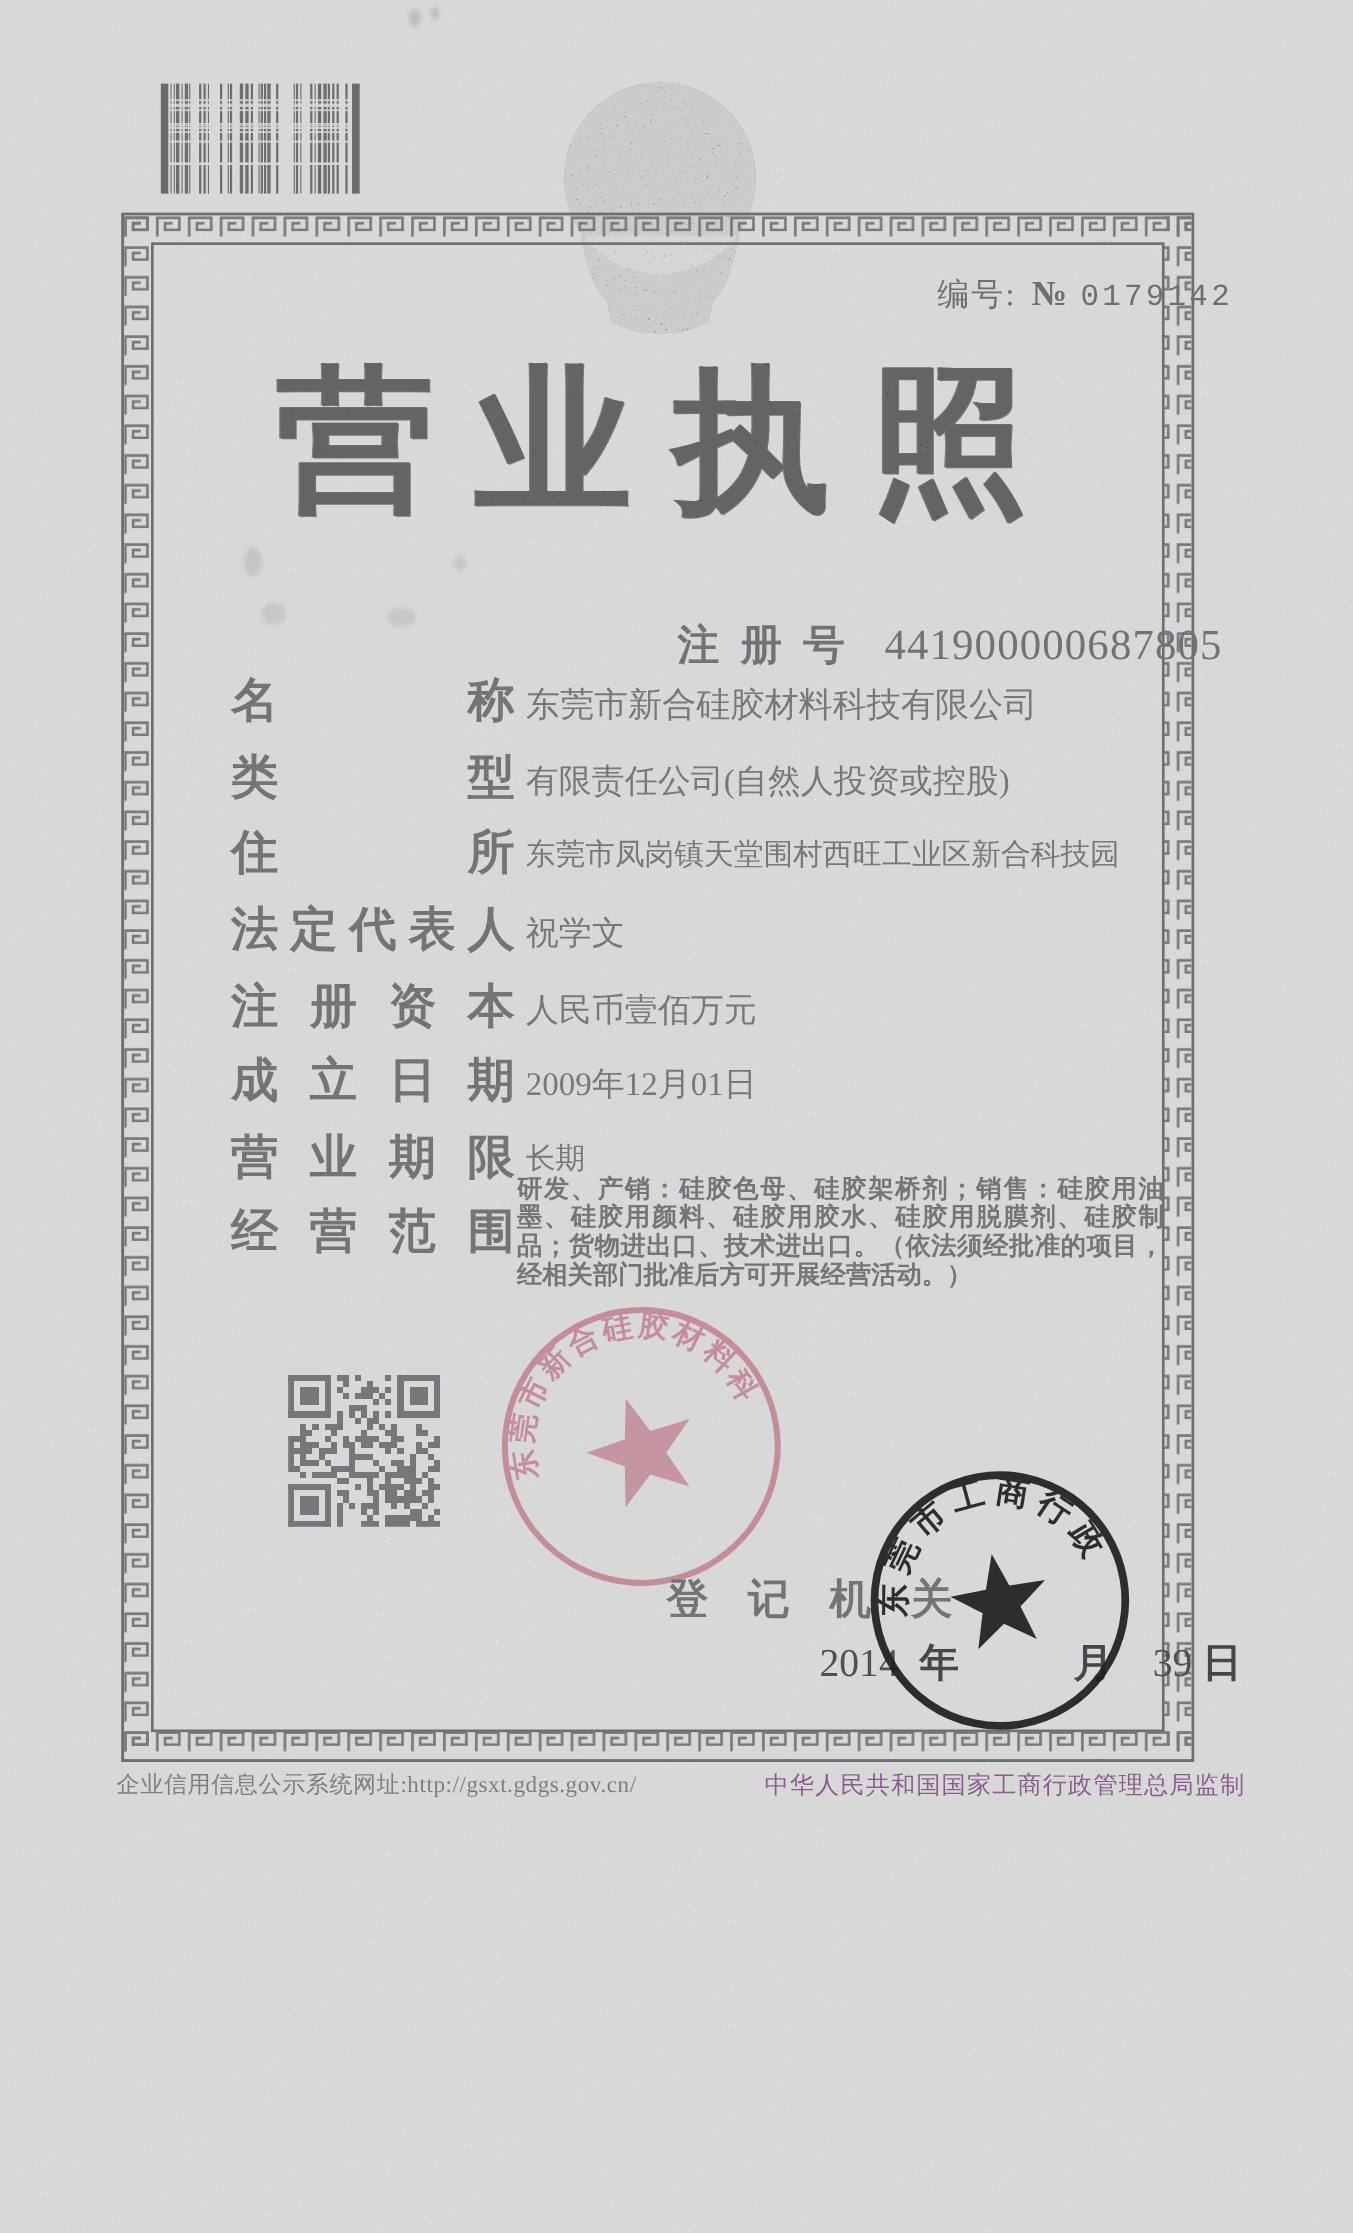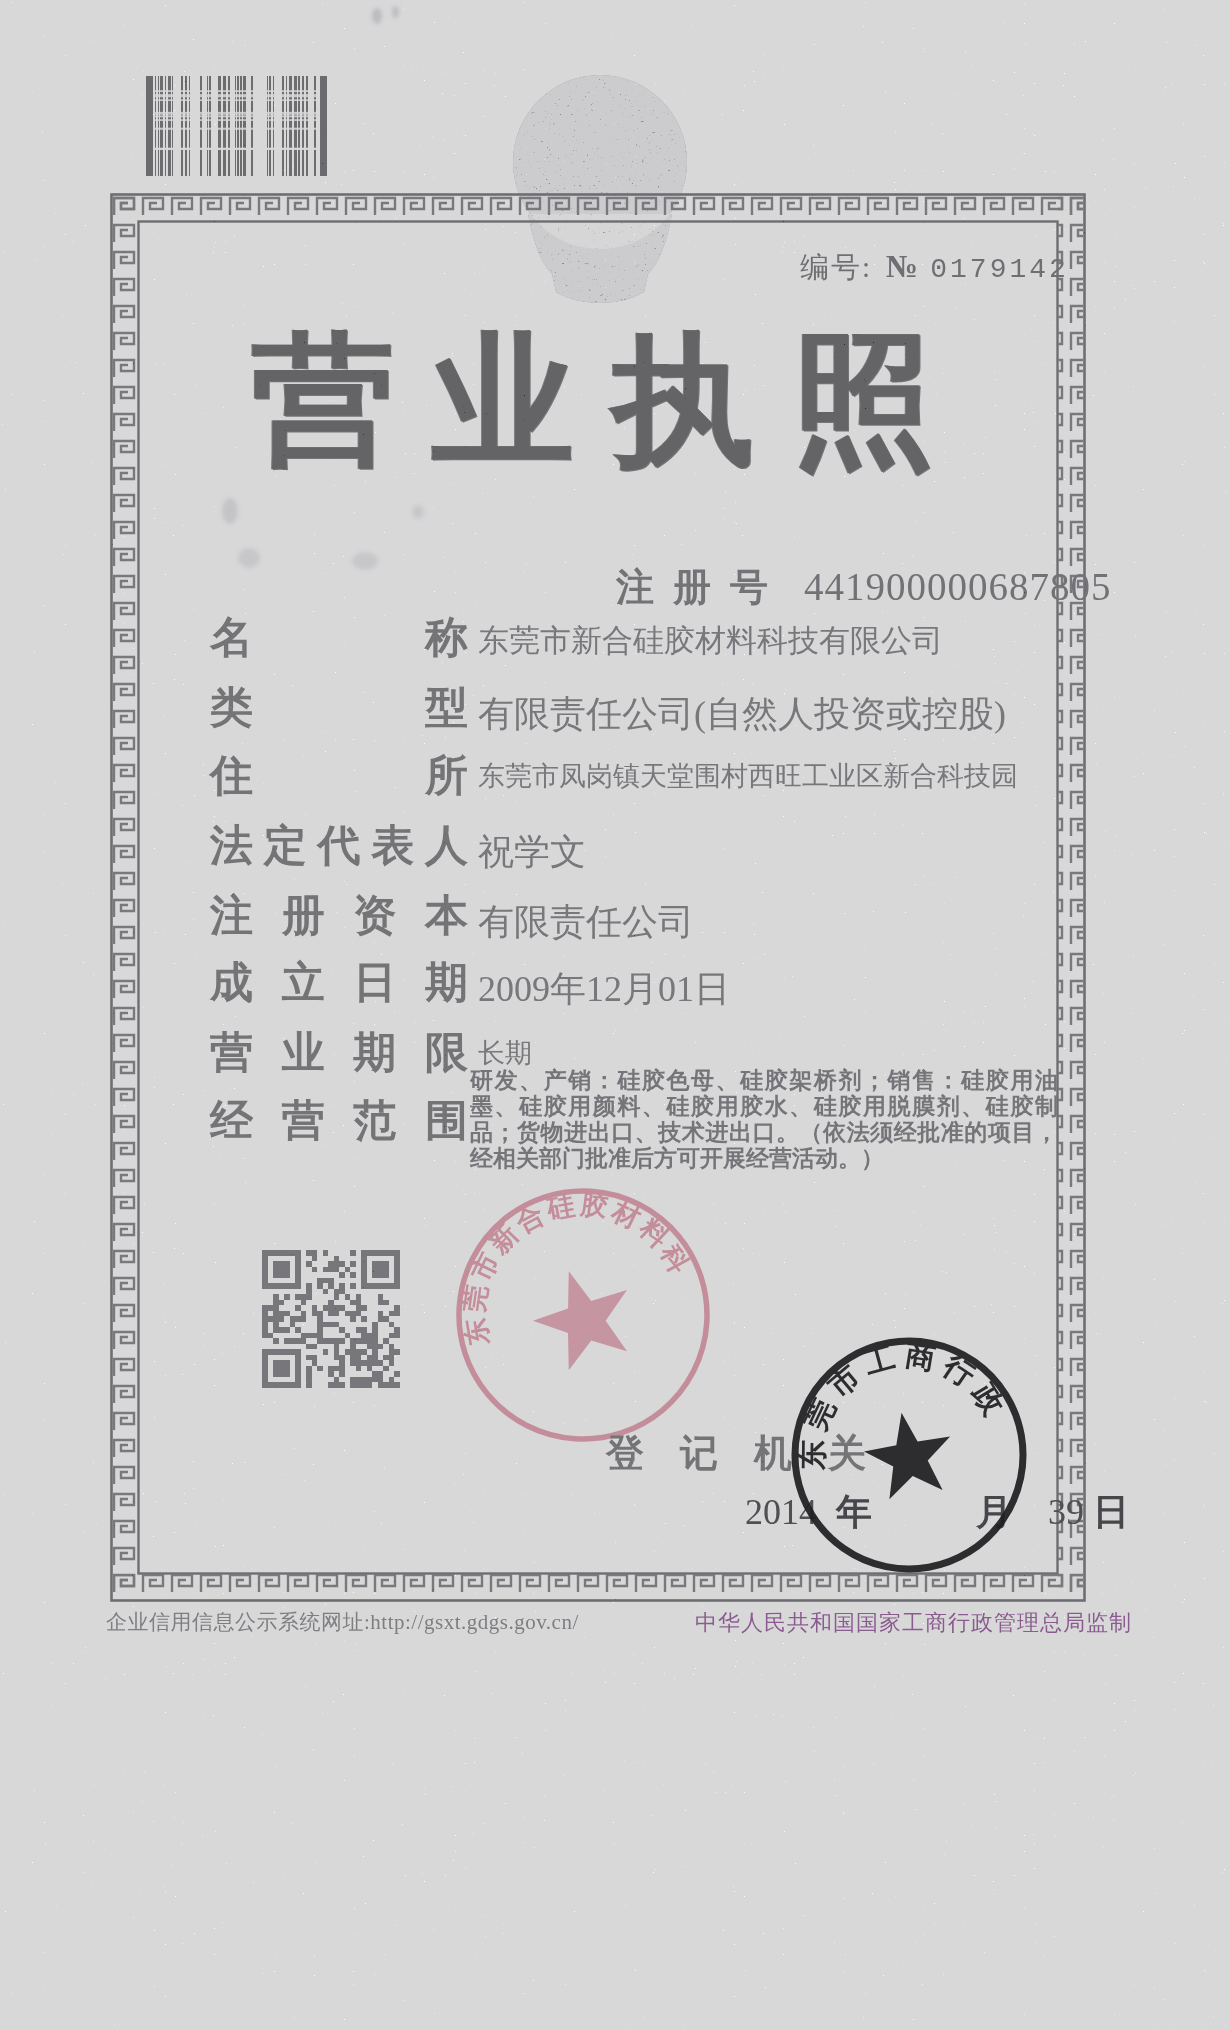--- a/index.html
+++ b/index.html
@@ -8,40 +8,40 @@
     background:#ffffff; overflow:hidden;
     font-family:"Liberation Serif","DejaVu Serif",serif;
     color:#3c3c40;
   }
   .abs{position:absolute;}
 
   
   .ink-smudge{position:absolute;background:#9a9aa0;border-radius:50%;filter:blur(2px);opacity:.5;}
 
   
-  .serial{top:248px;left:800px;font-size:29px;color:#3f3f44;letter-spacing:2px;white-space:nowrap;}
+  .serial{top:248px;left:852px;font-size:29px;color:#3f3f44;letter-spacing:2px;white-space:nowrap;}
   .serial .no-sym{font-weight:700;font-size:32px;margin:0 10px 0 14px;}
   .serial .digits{font-family:"Liberation Mono","DejaVu Sans Mono",monospace;font-size:28px;letter-spacing:3px;}
 
   
   .title{top:330px;left:252px;width:682px;display:flex;justify-content:space-between;
     font-size:142px;font-weight:900;color:#2b2b2e;line-height:1;
     text-shadow:1px 1px 0 #4a4a4e, -1px 0 0 #55555a;}
 
   
   .regline{top:525px;left:616px;white-space:nowrap;display:flex;align-items:baseline;}
   .regline .reg-label{display:inline-flex;justify-content:space-between;width:152px;
     font-size:38px;font-weight:700;color:#46464b;}
   .regline .reg-num{margin-left:36px;font-size:39px;color:#45454a;letter-spacing:1px;margin-top:39px;}
 
   
   .field-row{position:absolute;left:210px;display:flex;align-items:flex-start;}
   .field-label{display:flex;justify-content:space-between;width:258px;flex:0 0 258px;
     font-size:43px;font-weight:700;color:#48484c;line-height:1.15;}
-  .field-value{margin-left:10px;font-size:36px;color:#4f4f54;line-height:1.3;padding-top:8px;white-space:nowrap;}
+  .field-value{margin-left:10px;font-size:30px;color:#4f4f54;line-height:1.3;padding-top:8px;white-space:nowrap;}
   .field-value.small{font-size:27px;}
   .scope-text{position:absolute;left:470px;top:1068px;width:588px;font-size:23px;line-height:26px;
     color:#4a4a4f;font-weight:600;white-space:normal;word-break:break-all;text-align:justify;}
 
   
   .registry{top:1428px;left:606px;display:flex;justify-content:space-between;width:260px;
     font-size:38px;font-weight:700;color:#48484c;}
   .dateline{top:1488px;left:745px;font-size:36px;color:#4f4f54;white-space:nowrap;z-index:4;}
   .dateline span{display:inline-block;}
   .dateline .sp1{width:86px;} .dateline .sp2{width:18px;}
@@ -193,21 +193,21 @@
       </div>
     <div class="field-value">祝学文</div>
   </div>
   <div class="field-row" style="top:891px;">
     <div class="field-label">
         <span>注</span>
         <span>册</span>
         <span>资</span>
         <span>本</span>
       </div>
-    <div class="field-value">有限责任公司</div>
+    <div class="field-value">人民币壹佰万元</div>
   </div>
   <div class="field-row" style="top:958px;">
     <div class="field-label">
         <span>成</span>
         <span>立</span>
         <span>日</span>
         <span>期</span>
       </div>
     <div class="field-value">2009年12月01日</div>
   </div>

